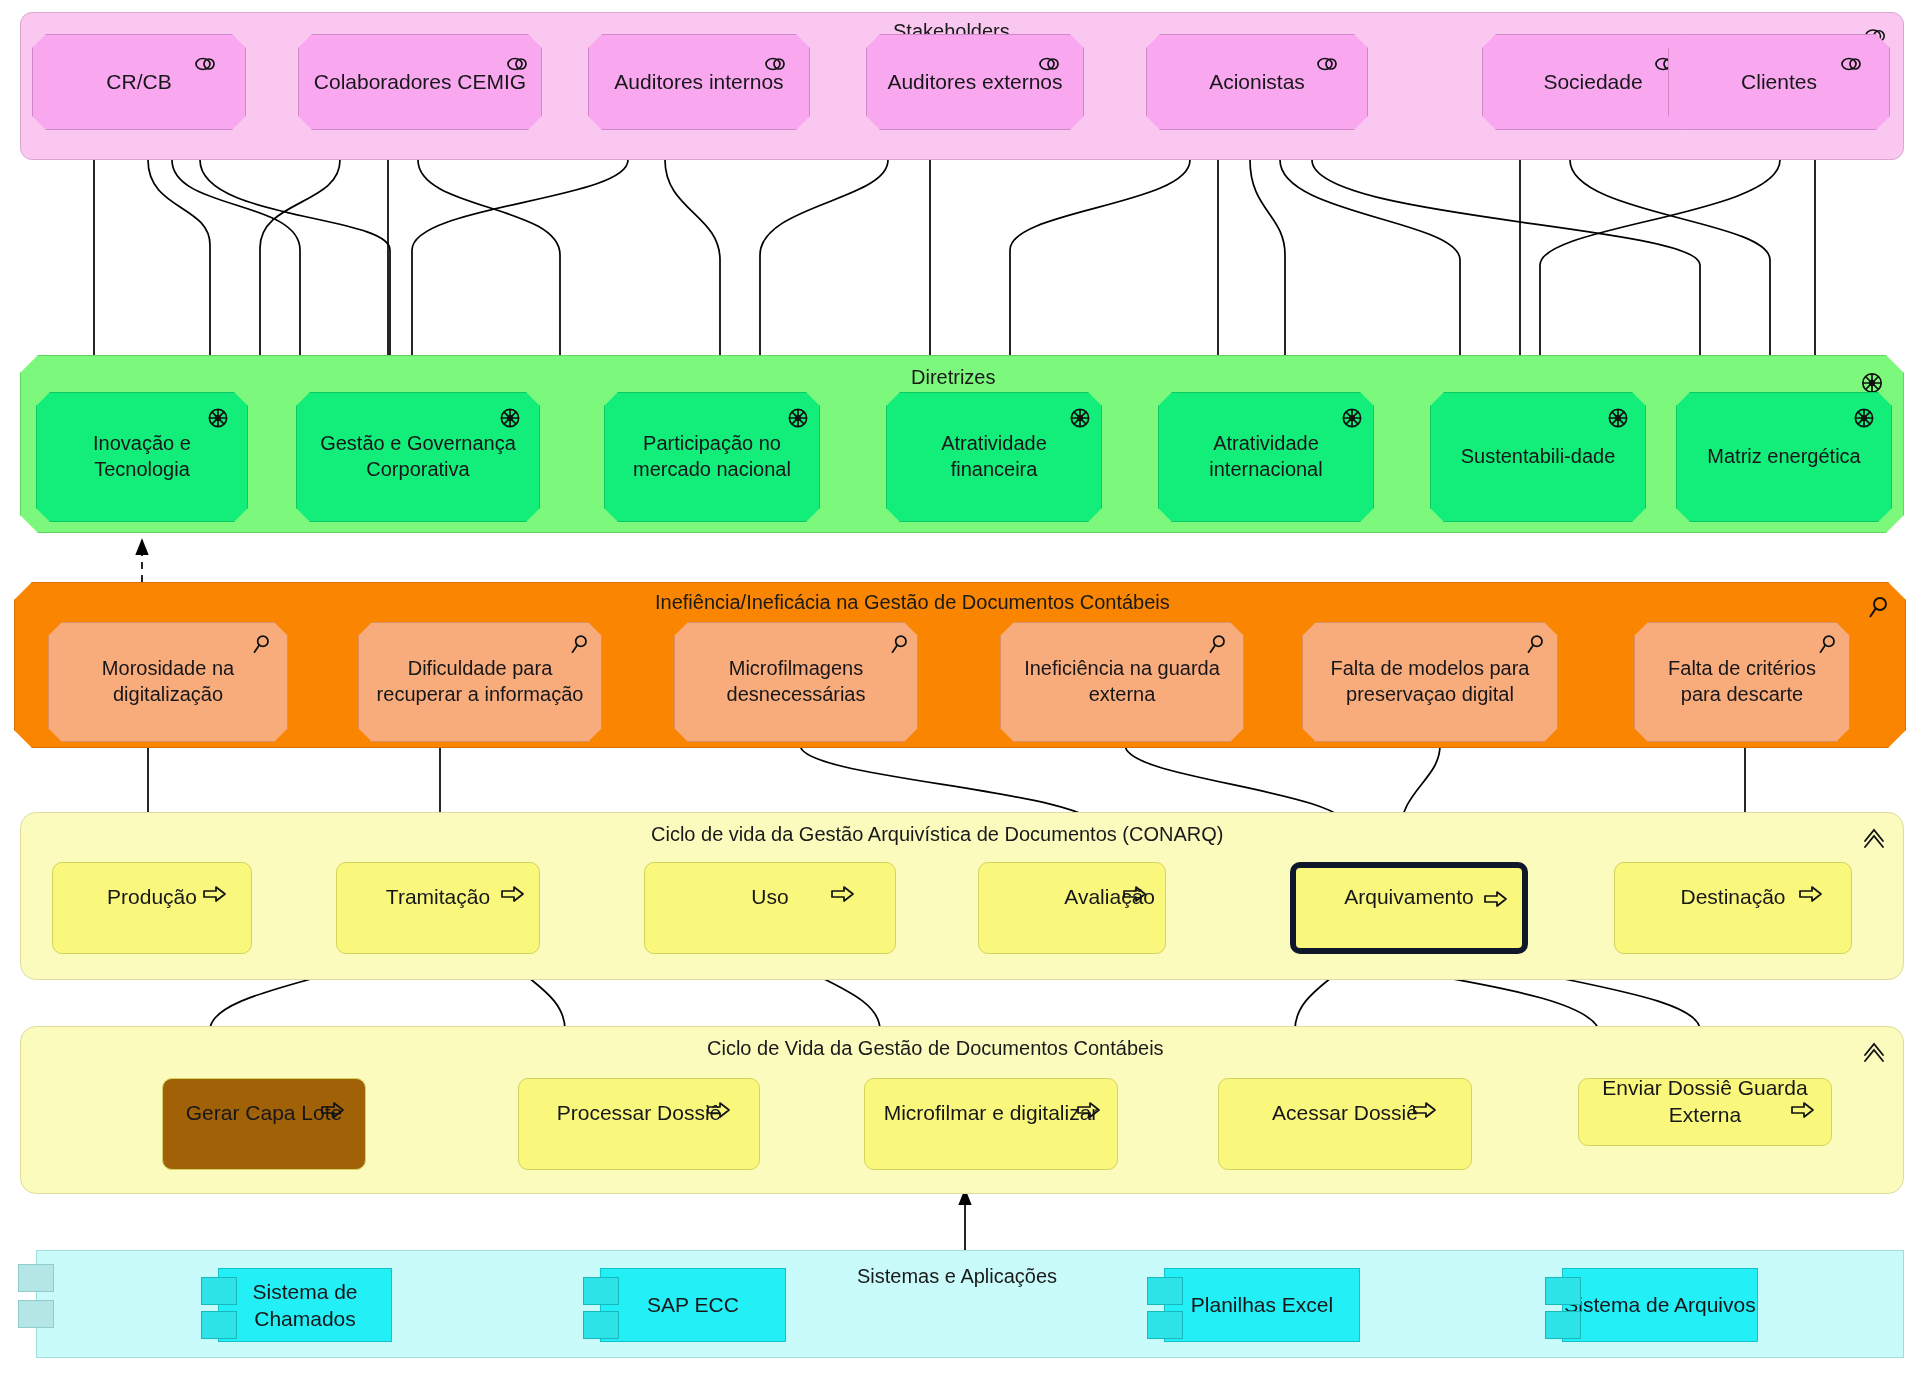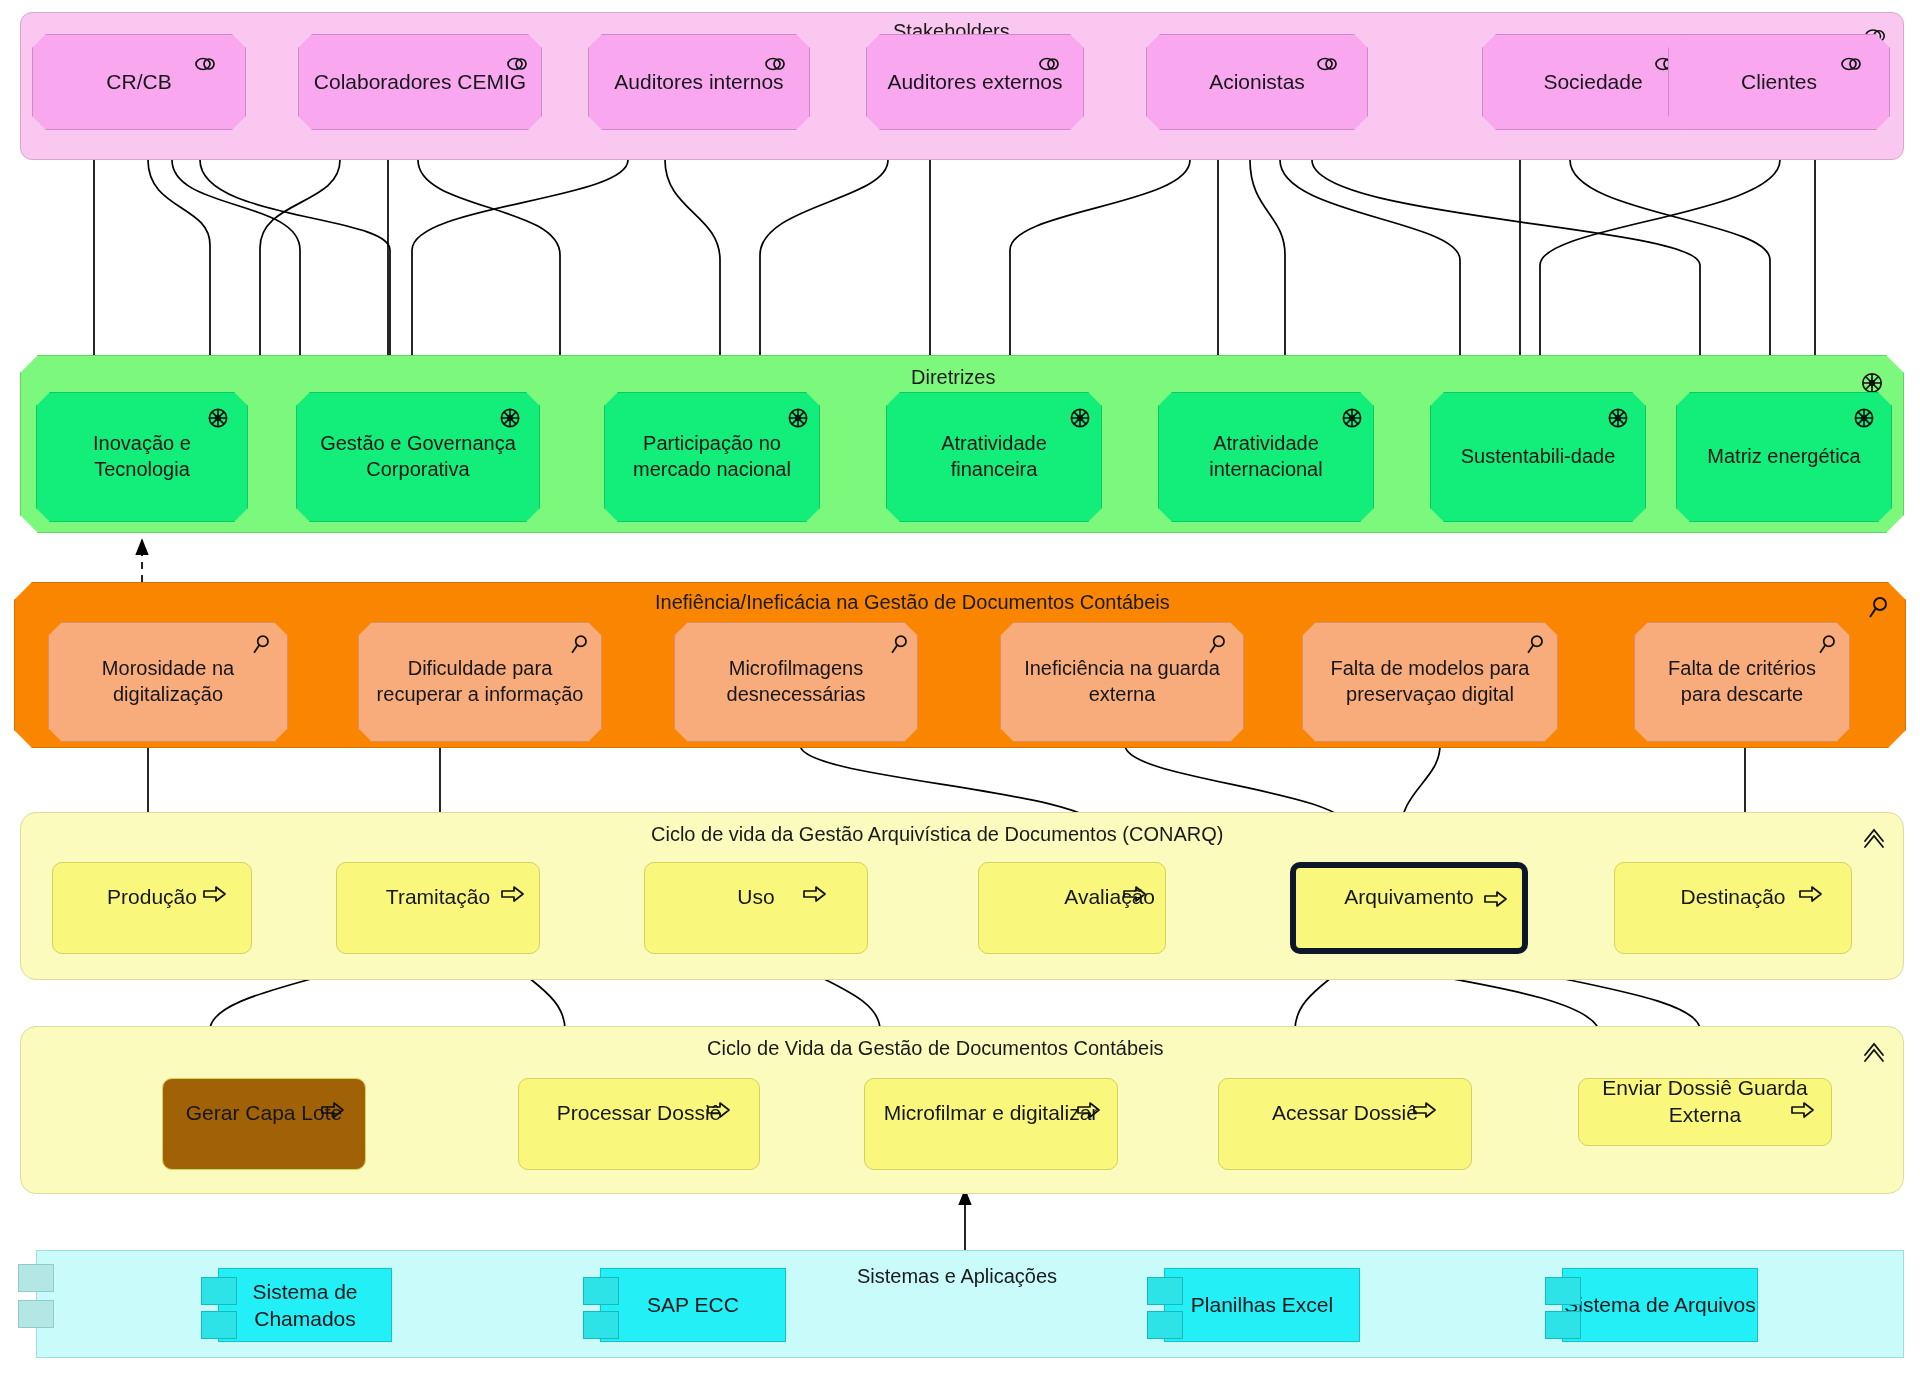--- a/index.html
+++ b/index.html
@@ -358,21 +358,21 @@
     </svg>
   </div>
 
   <div class="proc" style="left:336px;top:862px;width:204px;height:92px;background:#f9f87c;border:1px solid #d4d35e;font-size:21px;">
     <span class="lbl">Tramitação</span>
     <svg class="node-icon" viewBox="0 0 24 18" style="right:14px;top:22px;width:24px;height:18px;">
       <path d="M1,6 L13,6 L13,2 L22,9 L13,16 L13,12 L1,12 Z" fill="none" stroke="#111" stroke-width="1.7" stroke-linejoin="round"></path>
     </svg>
   </div>
 
-  <div class="proc" style="left:644px;top:862px;width:224px;height:92px;background:#f9f87c;border:1px solid #d4d35e;font-size:21px;">
+  <div class="proc" style="left:644px;top:862px;width:252px;height:92px;background:#f9f87c;border:1px solid #d4d35e;font-size:21px;">
     <span class="lbl">Uso</span>
     <svg class="node-icon" viewBox="0 0 24 18" style="right:40px;top:22px;width:24px;height:18px;">
       <path d="M1,6 L13,6 L13,2 L22,9 L13,16 L13,12 L1,12 Z" fill="none" stroke="#111" stroke-width="1.7" stroke-linejoin="round"></path>
     </svg>
   </div>
 
   <div class="proc" style="left:978px;top:862px;width:188px;height:92px;background:#f9f87c;border:1px solid #d4d35e;font-size:21px;justify-content:flex-end;">
     <span class="lbl">Avaliação</span>
     <svg class="node-icon" viewBox="0 0 24 18" style="right:18px;top:22px;width:24px;height:18px;">
       <path d="M1,6 L13,6 L13,2 L22,9 L13,16 L13,12 L1,12 Z" fill="none" stroke="#111" stroke-width="1.7" stroke-linejoin="round"></path>

